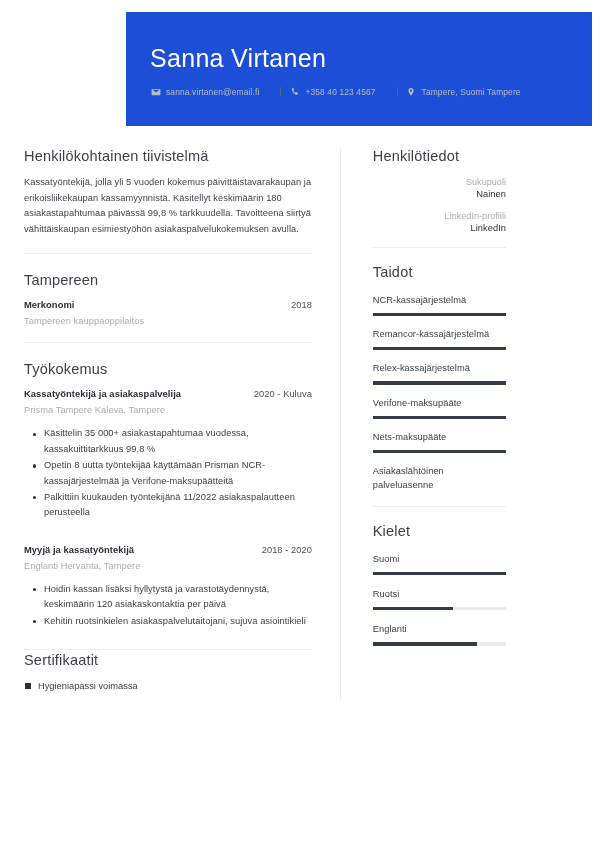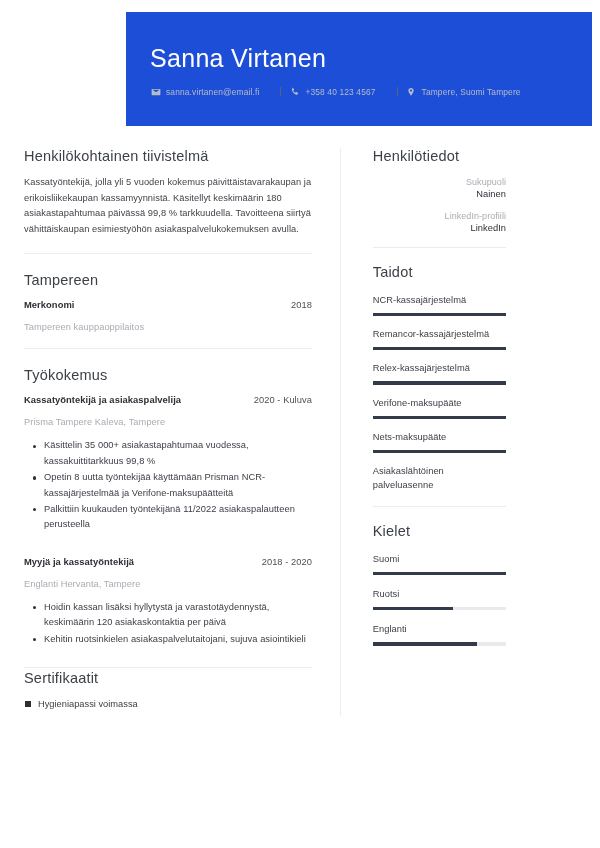--- a/index.html
+++ b/index.html
@@ -130,21 +130,21 @@
   }
   .entry-date {
     font-size: 9.3px;
     color: #4d5057;
     white-space: nowrap;
     letter-spacing: 0.05px;
   }
   .entry-sub {
     font-size: 9.3px;
     color: #a9acb2;
-    margin-top: 12px;
+    margin-top: 6px;
     letter-spacing: 0.05px;
   }
   .bullets {
     list-style: none;
     margin: 11px 0 0 0;
     padding: 0;
   }
   .bullets li {
     position: relative;
     padding-left: 20px;

